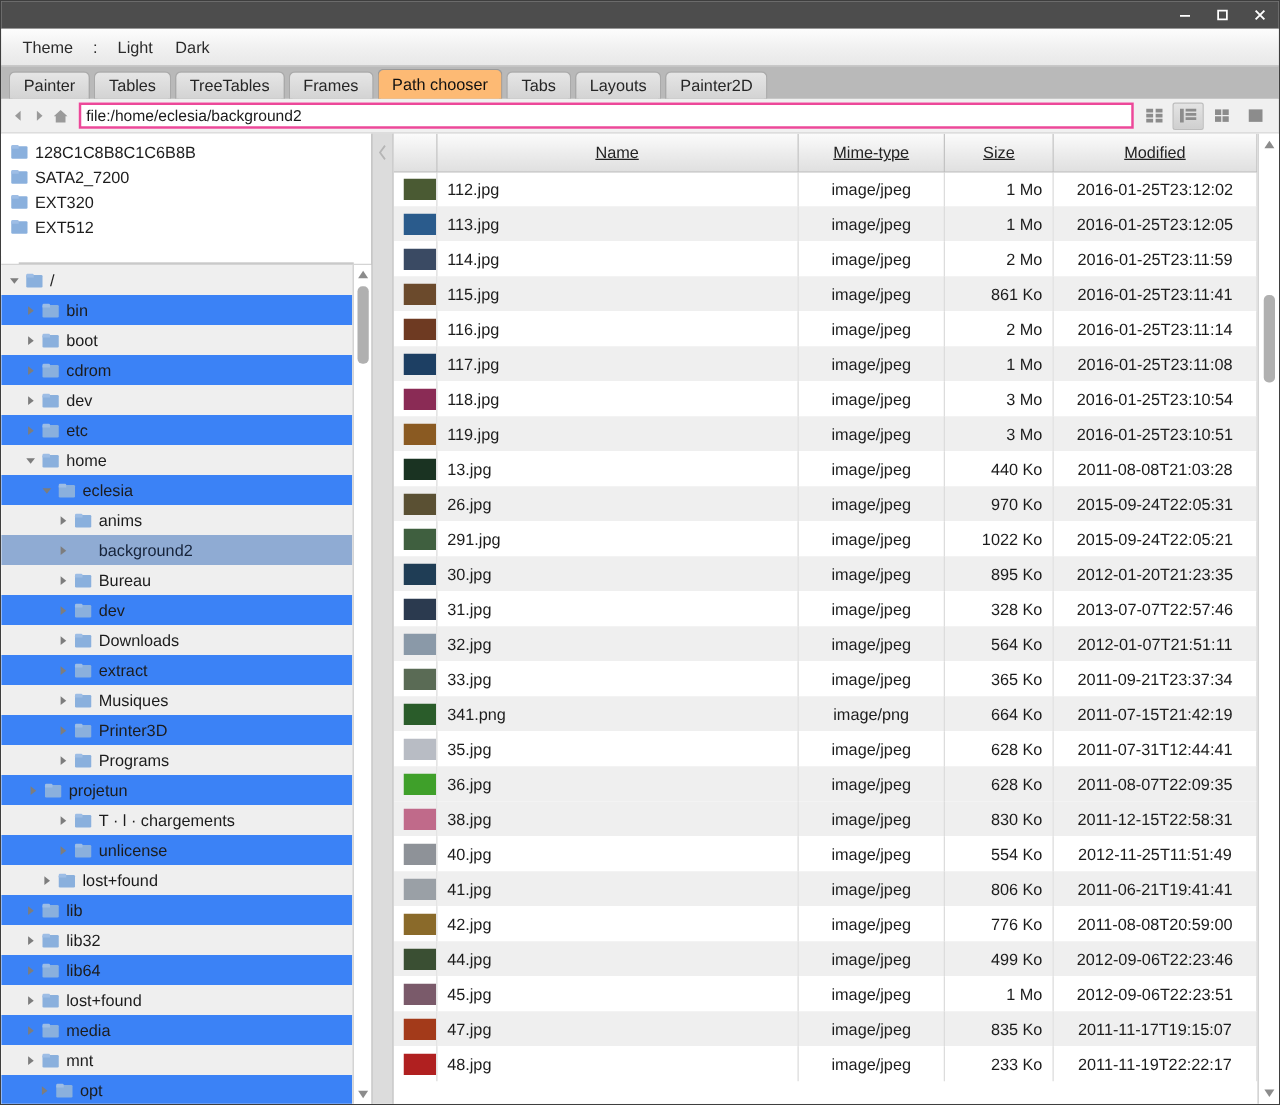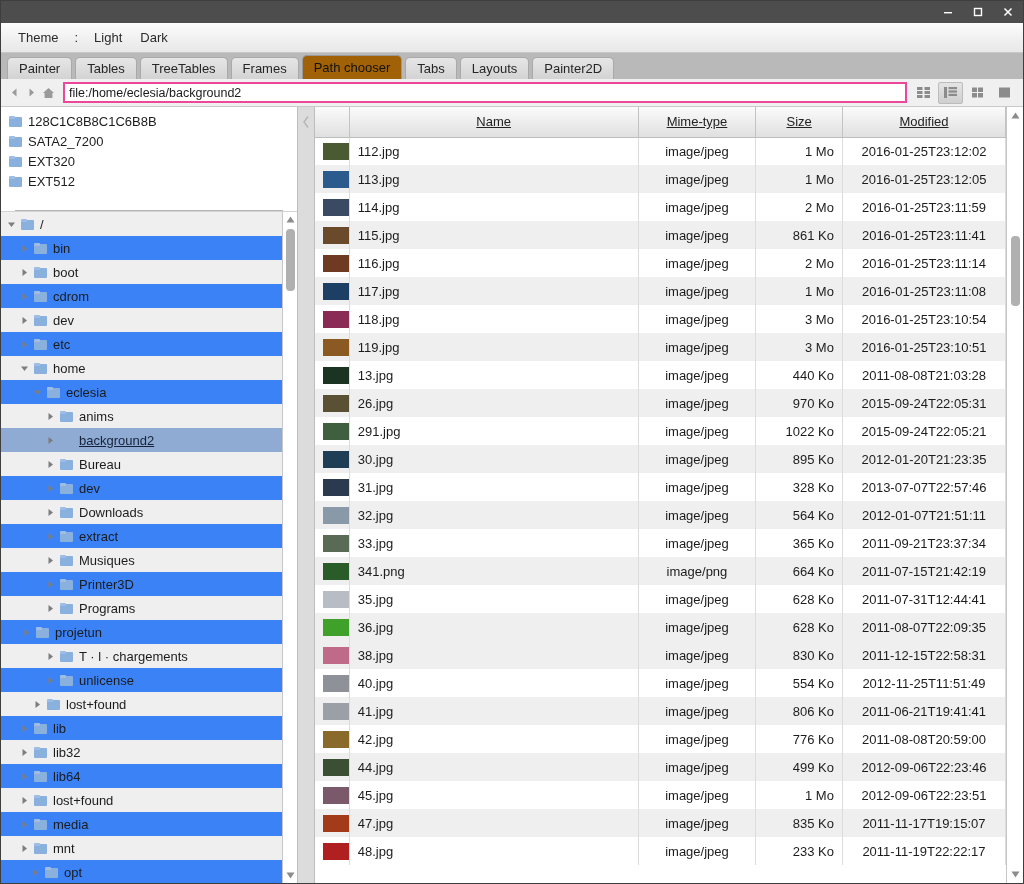--- a/index.html
+++ b/index.html
@@ -70,21 +70,21 @@
     display: flex; align-items: center;
     font-size: 13px;
     color: #262626;
     background: linear-gradient(to bottom, #e6e6e6 0%, #d3d3d3 100%);
     border-radius: 5px 5px 0 0;
     border: 1px solid #a9a9a9;
     border-bottom: none;
     white-space: nowrap;
   }
   .tab.active {
-    background: #a16207;
+    background: #fdba74;
     height: 24px;
     border-color: #9a9a9a;
     color: #111;
   }
 
   
   .pathbar {
     flex: 0 0 28px;
     height: 28px;
     background: #f0f0f0;
@@ -543,21 +543,21 @@
               <span class="twist">
                 <svg width="9" height="9" viewBox="0 0 9 9">
                   <path d="M2.5 1 L7 4.5 L2.5 8 Z" fill="#7d7d7d"></path>
                 </svg>
               </span>
               <span class="tfolder">
                 <span class="folder"></span>
               </span>
               <span class="tlabel">anims</span>
             </div>
-            <div class="trow sel" style="padding-left: 43px; text-decoration: underline;">
+            <div class="trow sel" style="padding-left: 43px;">
               <span class="twist">
                 <svg width="9" height="9" viewBox="0 0 9 9">
                   <path d="M2.5 1 L7 4.5 L2.5 8 Z" fill="#7d7d7d"></path>
                 </svg>
               </span>
               <span class="tfolder"></span>
               <span class="tlabel">background2</span>
             </div>
             <div class="trow alt" style="padding-left: 43px;">
               <span class="twist">

